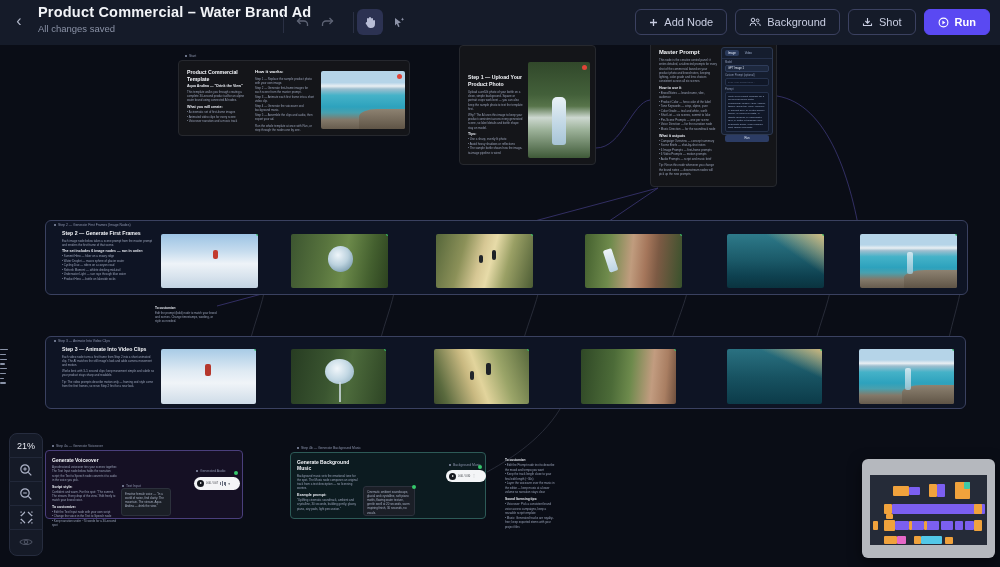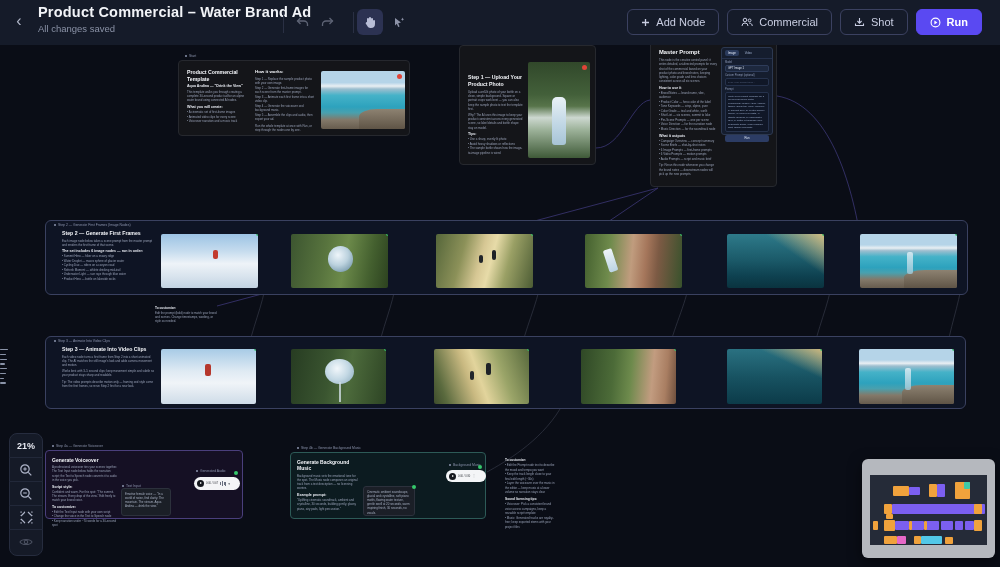--- a/index.html
+++ b/index.html
@@ -10,21 +10,21 @@
   
   .topbar { position:absolute; left:0; top:0; width:1000px; height:45px; background:#151b29; display:flex; align-items:center; z-index:10; }
   .back { position:absolute; left:10px; top:6px; width:18px; height:30px; color:#aeb4c6; font-size:16px; display:flex; align-items:center; justify-content:center; cursor:pointer; }
   .titleblock { position:absolute; left:38px; top:4px; }
   .title { color:#f2f4f8; font-weight:bold; font-size:14.5px; letter-spacing:.2px; }
   .subtitle { color:#8a92a6; font-size:9.5px; margin-top:3px; }
   .vdiv { position:absolute; top:12px; width:1px; height:21px; background:#2a3044; }
   .histbtn { position:absolute; top:11px; width:22px; height:22px; display:flex; align-items:center; justify-content:center; opacity:.55; }
   .toolbtn { position:absolute; top:9px; width:26px; height:26px; border-radius:6px; display:flex; align-items:center; justify-content:center; }
   .toolbtn.active { background:#2c3252; }
-  .actions { position:absolute; right:18px; top:9px; display:flex; gap:8px; }
+  .actions { position:absolute; right:10px; top:9px; display:flex; gap:8px; }
   .btn { height:26px; border-radius:6px; border:1px solid #3b4160; background:transparent; color:#c9cee2; font-size:11px; display:flex; align-items:center; gap:6px; padding:0 13px; cursor:pointer; font-family:inherit; }
   .btn .bicon { display:flex; align-items:center; }
   .btn.primary { background:#5a49f2; border-color:#5a49f2; color:#ffffff; font-weight:bold; }
 
   
   .card { position:absolute; background:#141519; border:1px solid #26282e; border-radius:4px; z-index:2; }
   .rowcard { position:absolute; background:#0e1424; border:1px solid #3a4160; border-radius:6px; z-index:2; }
   .tag { position:absolute; top:-7px; left:6px; font-size:3.4px; color:#8b93ac; white-space:nowrap; }
   .tag .dot { display:inline-block; width:2px; height:2px; background:#8b93ac; border-radius:50%; margin-right:2px; vertical-align:middle; }
   .h1 { color:#f4f6fa; font-weight:bold; font-size:5.2px; line-height:1.25; margin-bottom:2px; }
@@ -81,21 +81,21 @@
   .player .play::after { content:""; position:absolute; left:2.7px; top:2px; border-left:2.6px solid #fff; border-top:1.6px solid transparent; border-bottom:1.6px solid transparent; }
   .player .ptime { font-size:2.6px; color:#34383f; white-space:nowrap; }
   .player .wave { display:flex; gap:.8px; align-items:center; }
   .player .wave i { display:block; width:.9px; background:#6a7080; }
   .player .picon { font-size:3.5px; color:#4a4f58; }
 
   
   .zoompanel { position:absolute; left:9px; top:433px; width:34px; height:123px; background:#151a27; border:1px solid #262c3e; border-radius:8px; z-index:12; display:flex; flex-direction:column; align-items:center; }
   .zoompanel .zitem { width:34px; height:24px; display:flex; align-items:center; justify-content:center; border-bottom:1px solid #222839; }
   .zoompanel .zitem:last-child { border-bottom:none; }
-  .zlevel { color:#e8eaf2; font-size:9px; font-weight:bold; }
+  .zlevel { color:#e8eaf2; font-size:9px; font-weight:normal; }
 
   
   .minimap { position:absolute; left:862px; top:459px; width:133px; height:99px; background:#b5b8be; border-radius:6px; z-index:12; box-shadow:0 4px 14px rgba(0,0,0,.5); }
   .minimap .inner { position:absolute; left:8px; top:16px; width:117px; height:70px; background:#252b38; }
   .mb { position:absolute; border-radius:1px; }
 
   
   svg.wires { position:absolute; left:0; top:0; z-index:1; pointer-events:none; }
 
   
@@ -180,21 +180,21 @@
       </button>
       <button class="btn">
         <span class="bicon">
             <svg width="12" height="10" viewBox="0 0 12 10">
               <circle cx="4" cy="3" r="1.8" fill="none" stroke="#c9cee2" stroke-width="1"></circle>
               <path d="M1,9 a3,3 0 0 1 6,0" fill="none" stroke="#c9cee2" stroke-width="1"></path>
               <circle cx="8.6" cy="3.4" r="1.4" fill="none" stroke="#c9cee2" stroke-width="1"></circle>
               <path d="M8.2,6.2 a2.6,2.6 0 0 1 3,2.8" fill="none" stroke="#c9cee2" stroke-width="1"></path>
             </svg>
           </span>
-        <span>Commercial</span>
+        <span>Background</span>
       </button>
       <button class="btn">
         <span class="bicon">
             <svg width="11" height="10" viewBox="0 0 11 10">
               <path d="M5.5,1 V6 M3.4,4 L5.5,6.1 L7.6,4" stroke="#c9cee2" stroke-width="1.1" fill="none"></path>
               <path d="M1.5,6.5 V8.5 H9.5 V6.5" stroke="#c9cee2" stroke-width="1.1" fill="none"></path>
             </svg>
           </span>
         <span>Shot</span>
       </button>

